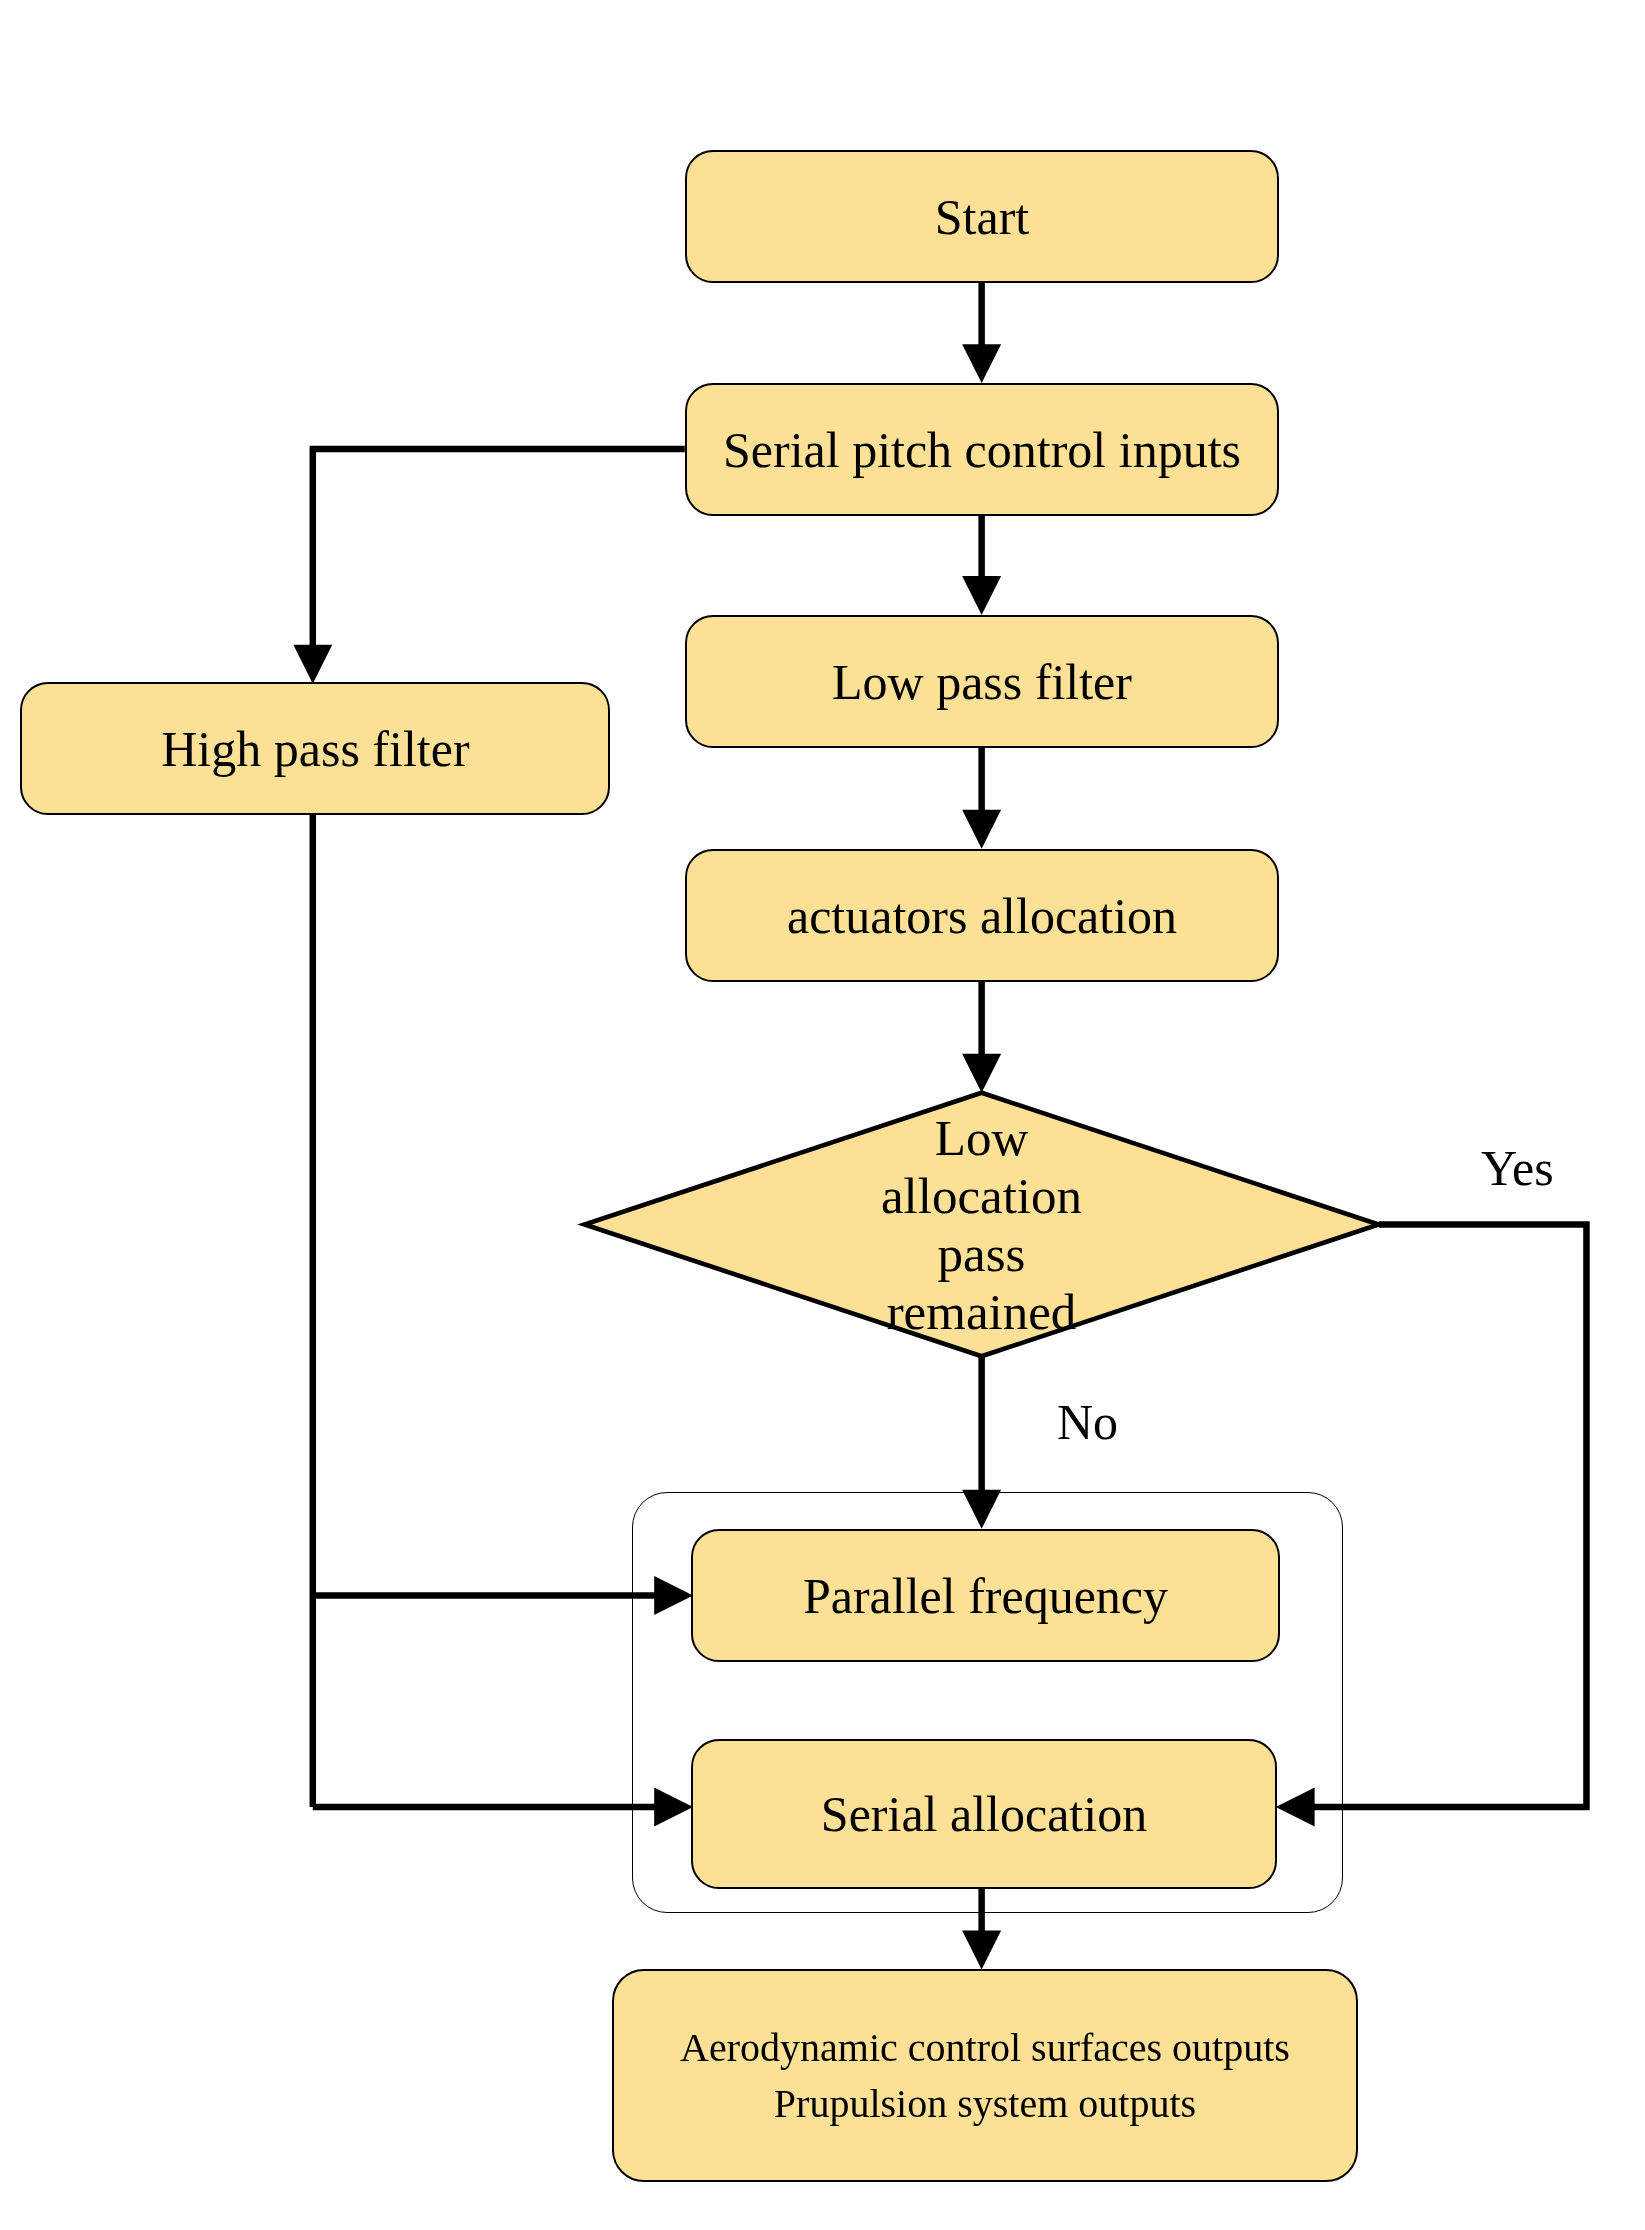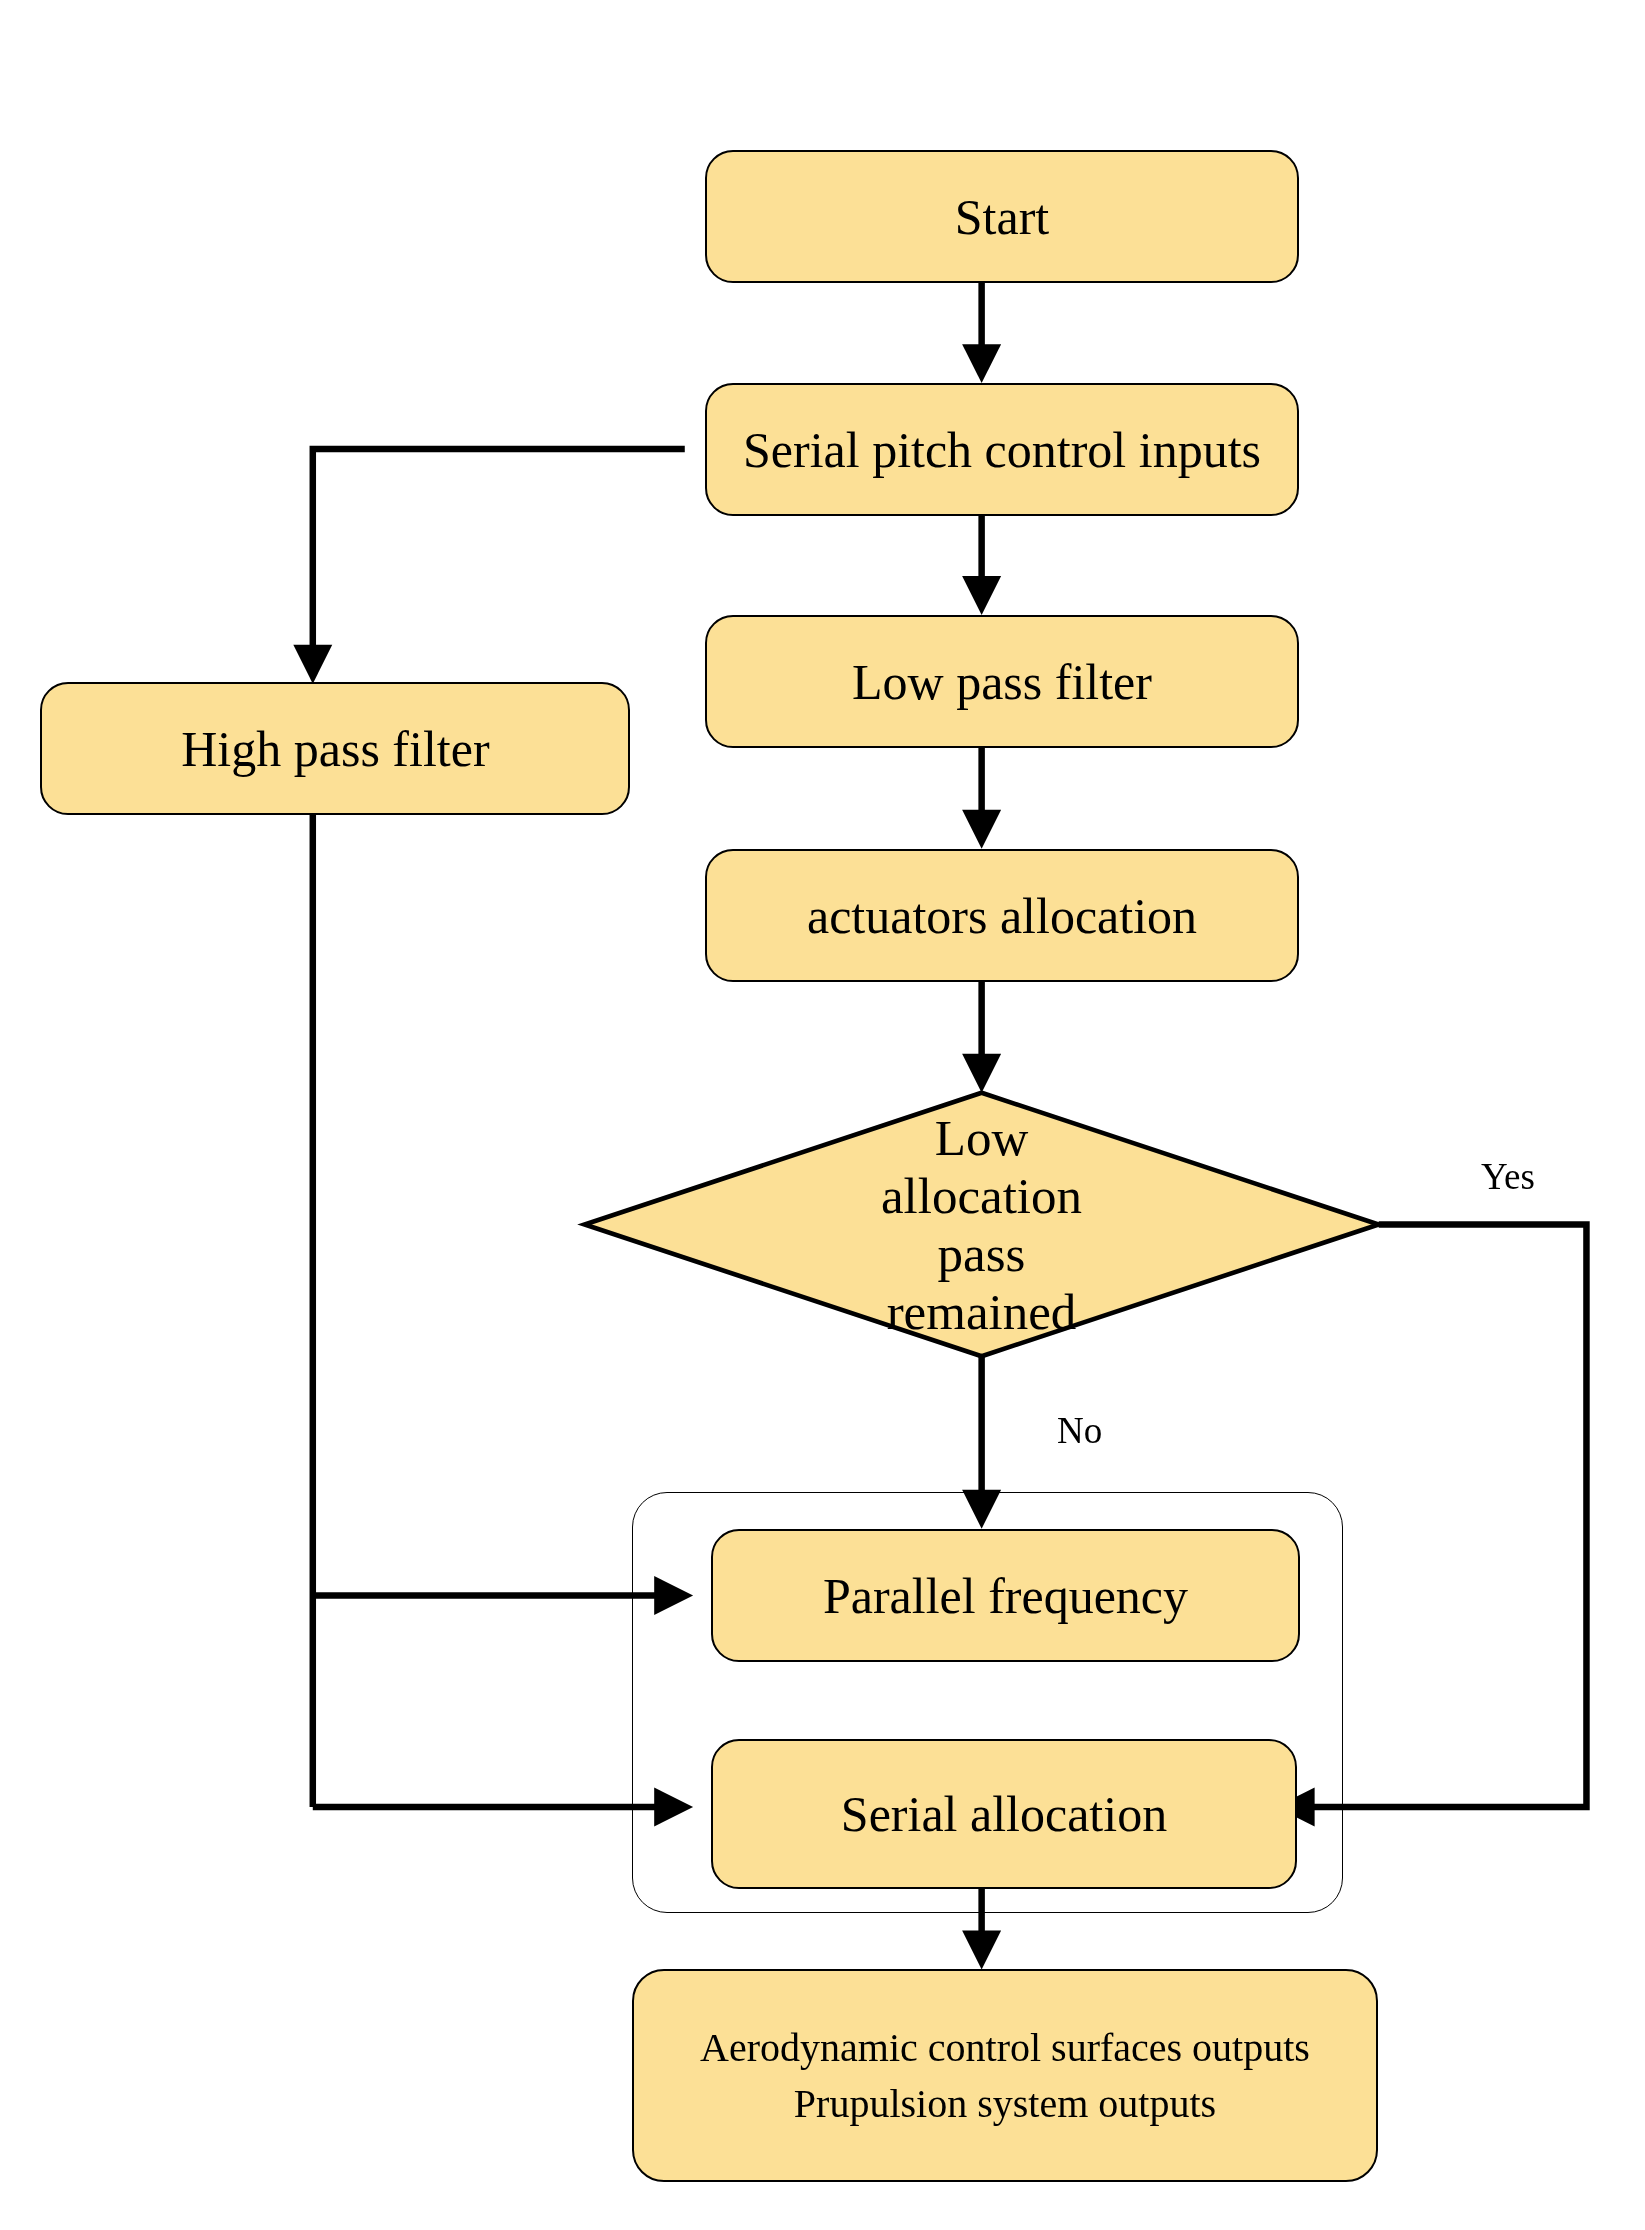--- a/index.html
+++ b/index.html
@@ -14,43 +14,41 @@
   .node{
     position:absolute;
     box-sizing:border-box;
     background:#FCE096;
     border:2.8px solid #000;
     border-radius:28px;
     display:flex;align-items:center;justify-content:center;
     text-align:center;
     font-size:50px;
     z-index:3;
-    margin-left:20px;
   }
   .group-box{
     position:absolute;
     box-sizing:border-box;
     border:1.9px solid #000;
     border-radius:35px;
     background:transparent;
     z-index:1;
   }
   .diamond-text{
     position:absolute;
     z-index:3;
     display:flex;flex-direction:column;align-items:center;justify-content:center;
     text-align:center;
     font-size:51px;line-height:58px;
   }
   .edge-label{
     position:absolute;
     z-index:3;
-    font-size:37px;
+    font-size:50px;
     white-space:nowrap;
-    margin-top:16px;
   }
   .out-node{flex-direction:column;font-size:40px;line-height:56px;border-radius:32px;}
 </style>
 </head>
 <body>
 
 <div class="canvas">
 
   <div class="group-box" style="left:632px;top:1492px;width:711px;height:421px;"></div>
 

